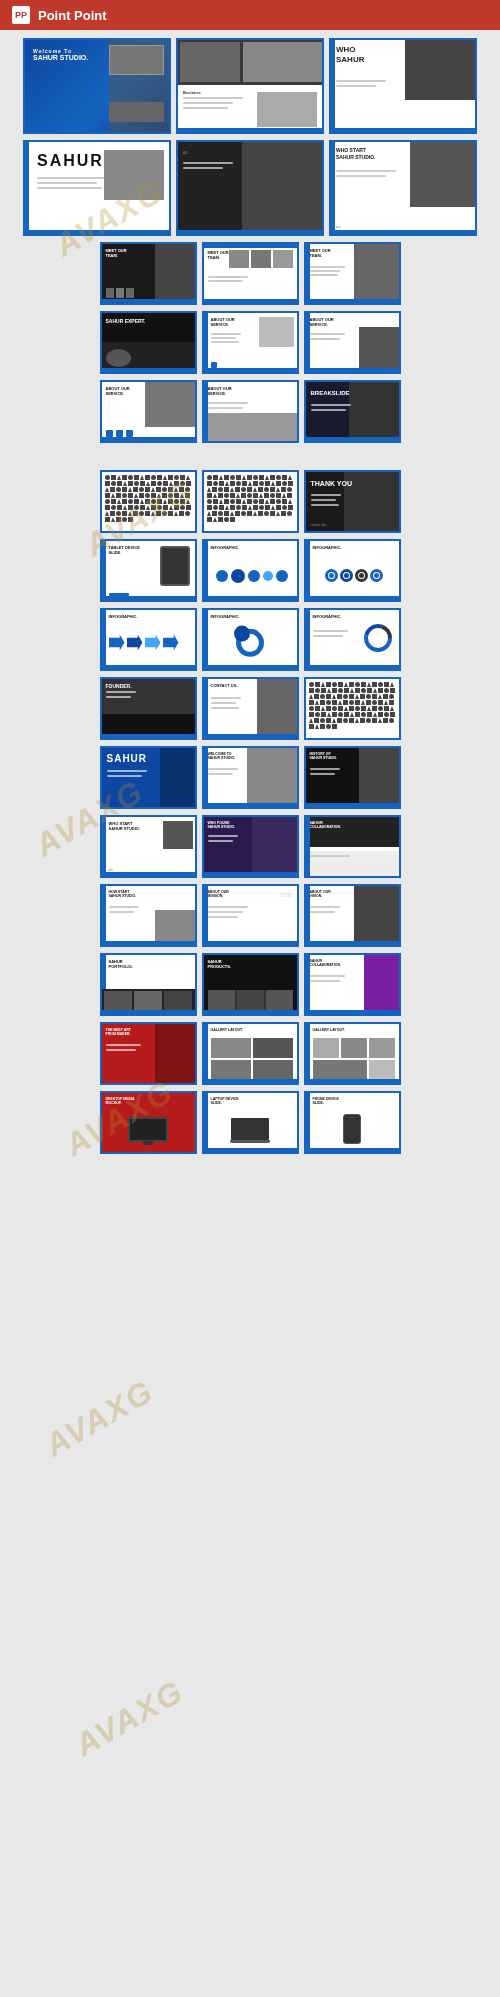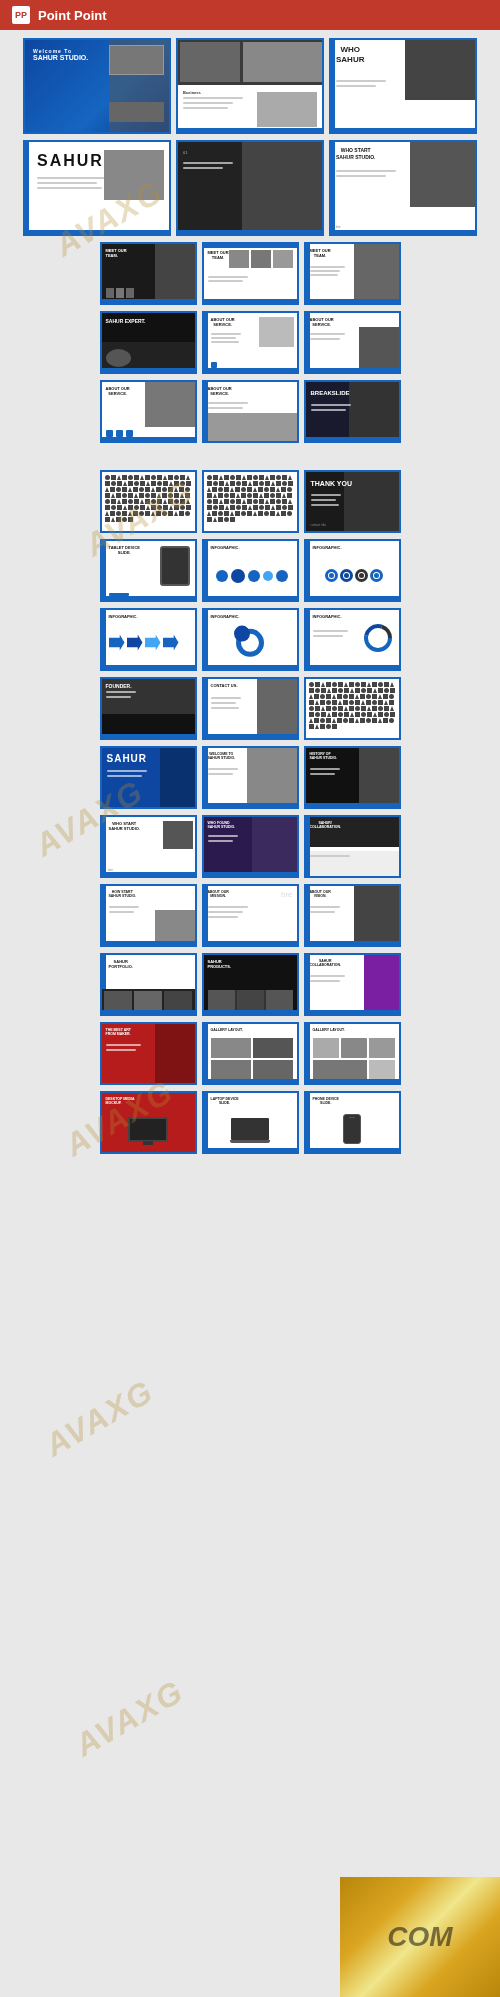--- a/index.html
+++ b/index.html
@@ -88,21 +88,20 @@
     }
 
     
     .slide-dark {
       background: #1a1a1a;
     }
 
     
     .slide-white {
       background: white;
-      text-align: center;
     }
 
     
     .blue-border-left {
       position: absolute;
       left: 0;
       top: 0;
       bottom: 0;
       width: 4px;
       background: #1565c0;
@@ -1128,16 +1127,13 @@
 </div>
 
 <div class="watermark-overlay">
   <div class="watermark-text wm1" style="font-size:32px;color:rgba(180,140,50,0.3);font-style:italic;font-weight:900;letter-spacing:2px;">AVAXG</div>
   <div class="watermark-text wm2" style="font-size:32px;color:rgba(180,140,50,0.3);font-style:italic;font-weight:900;letter-spacing:2px;">AVAXG</div>
   <div class="watermark-text wm3" style="font-size:32px;color:rgba(180,140,50,0.3);font-style:italic;font-weight:900;letter-spacing:2px;">AVAXG</div>
   <div class="watermark-text wm4" style="font-size:32px;color:rgba(180,140,50,0.3);font-style:italic;font-weight:900;letter-spacing:2px;">AVAXG</div>
   <div class="watermark-text wm5" style="font-size:32px;color:rgba(180,140,50,0.3);font-style:italic;font-weight:900;letter-spacing:2px;">AVAXG</div>
   <div class="watermark-text wm6" style="font-size:32px;color:rgba(180,140,50,0.3);font-style:italic;font-weight:900;letter-spacing:2px;">AVAXG</div>
 
-  <div class="watermark-com">
-    <span class="watermark-com-text">COM</span>
-  </div>
 </div>
 
 </body></html>

